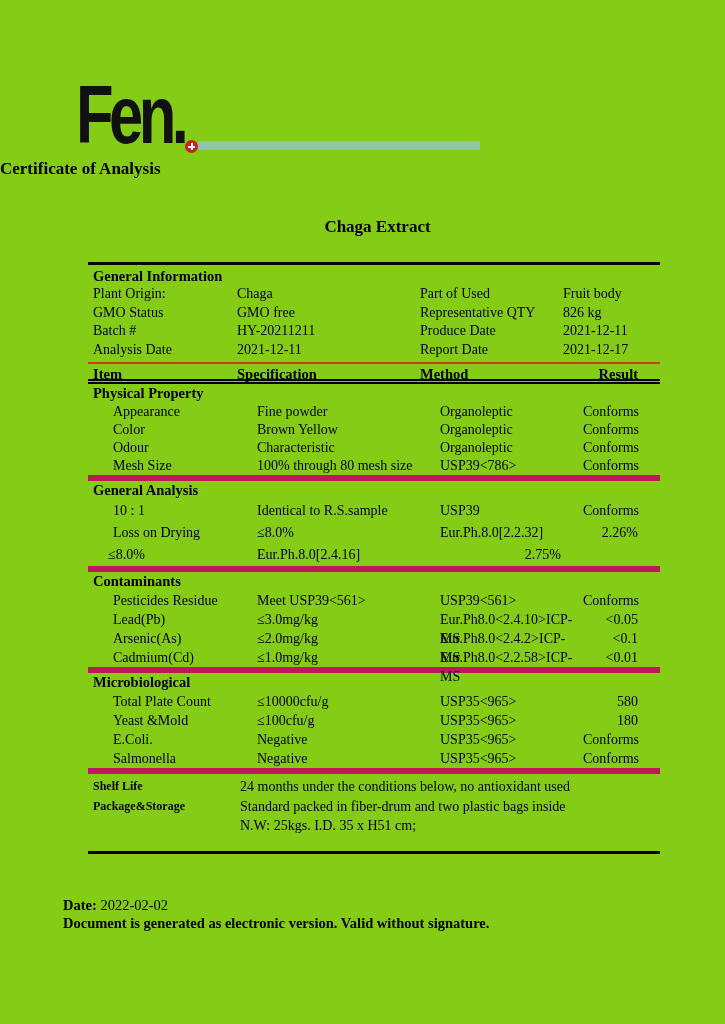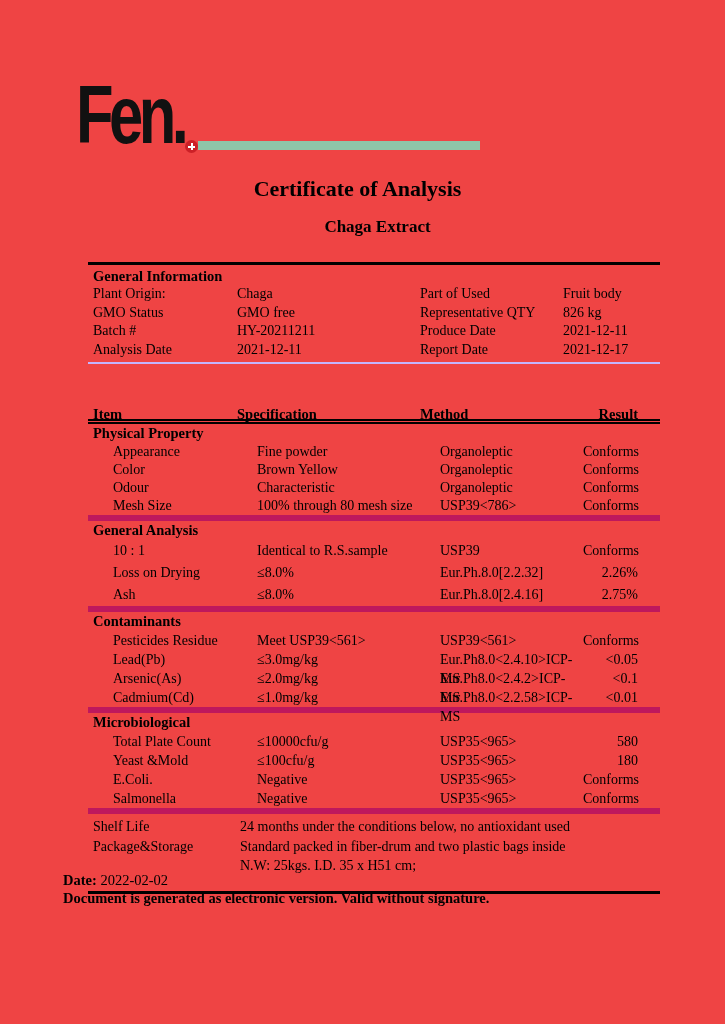--- a/index.html
+++ b/index.html
@@ -1,20 +1,20 @@
 <!DOCTYPE html>
 <html><head>
 <meta charset="utf-8">
 <style>
   * { margin:0; padding:0; box-sizing:border-box; }
   html,body { background:#ffffff; }
   .page {
     position:relative;
     width:725px; height:1024px;
-    background:#ef4444;
+    background:#84cc16;
     color:#000;
     font-family:"Liberation Serif", serif;
     overflow:hidden;
   }
 
   
   .wordmark {
     position:absolute; left:76px; top:74px;
     font-family:"Liberation Sans", sans-serif;
     font-weight:900; font-size:82px; line-height:1;
@@ -30,64 +30,63 @@
       linear-gradient(#fff,#fff) center/2px 7px no-repeat,
       #cc2027;
   }
   .brand-bar {
     position:absolute; left:198px; top:141px;
     width:282px; height:9px; background:#8ec6a8;
   }
 
   
   .title {
-    position:absolute; top:176px; left:0; width:715px;
-    text-align:center; font-weight:bold; font-size:22px;
+    position:absolute; top:159px; left:0; width:715px;
+    text-align:left; font-weight:bold; font-size:17px;
   }
   .subtitle {
     position:absolute; top:217px; left:15px; width:725px;
     text-align:center; font-weight:bold; font-size:17px;
   }
 
   
   .coa { position:absolute; top:262px; left:88px; width:572px; font-size:14px; }
 
-  .gi-section { border-top:3px solid #000; border-bottom:2px solid #c4b5fd; padding-bottom:3px; }
+  .gi-section { border-top:3px solid #000; border-bottom:2px solid #c2410c; padding-bottom:3px; }
   .sec-heading, .gi-heading {
     font-weight:bold; font-size:14.5px;
     height:19px; line-height:19px; padding-left:5px;
   }
   .gi-heading { height:20px; line-height:22px; }
 
   .grid4 { display:grid; grid-template-columns:149px 183px 143px 1fr; }
   .gi-row { height:18.5px; line-height:18.5px; }
   .gi-row .c1 { padding-left:5px; }
 
   .hdr-row {
     height:20px; line-height:21px;
     font-weight:bold; font-size:14.5px;
     border-bottom:5px double #000;
-    margin-top:40px;
   }
   .hdr-row .c1 { padding-left:5px; }
 
   .sec { border-bottom:6px solid #be185d; }
   .t-row { height:19px; line-height:19px;margin-left:20px; }
   .sec-phys .t-row { height:18px; line-height:18px; }
   .sec-ga .t-row { height:22px; line-height:22px; }
   .t-row .c1 { padding-left:5px; }
   .c4 { text-align:right; padding-right:22px; }
 
   .sec-footer { border-bottom:3px solid #000; padding:3px 0 15px 0; }
   .f-row { display:grid; grid-template-columns:149px 1fr; height:19.5px; line-height:19.5px; }
-  .f-row .fl { font-weight:normal; font-size:14px; padding-left:5px; }
+  .f-row .fl { font-weight:bold; font-size:12px; padding-left:5px; }
   .f-row .fv { padding-left:3px; }
 
   
-  .foot { position:absolute; left:63px; top:871px; font-size:14.5px; line-height:18px; }
+  .foot { position:absolute; left:63px; top:896px; font-size:14.5px; line-height:18px; }
   .foot .b { font-weight:bold; }
 </style>
 </head>
 <body>
 
 <div class="page">
 
   <div class="wordmark">Fen.</div>
   <div class="brand-dot"></div>
   <div class="brand-bar"></div>
@@ -168,21 +167,20 @@
         <span class="c3">USP39</span>
         <span class="c4">Conforms</span>
       </div>
       <div class="grid4 t-row">
         <span class="c1">Loss on Drying</span>
         <span class="c2">≤8.0%</span>
         <span class="c3">Eur.Ph.8.0[2.2.32]</span>
         <span class="c4">2.26%</span>
       </div>
       <div class="grid4 t-row">
-        <span class="c1">Ash</span>
         <span class="c2">≤8.0%</span>
         <span class="c3">Eur.Ph.8.0[2.4.16]</span>
         <span class="c4">2.75%</span>
       </div>
     </div>
 
     <div class="sec sec-con">
       <div class="sec-heading">Contaminants</div>
       <div class="grid4 t-row">
         <span class="c1">Pesticides Residue</span>

